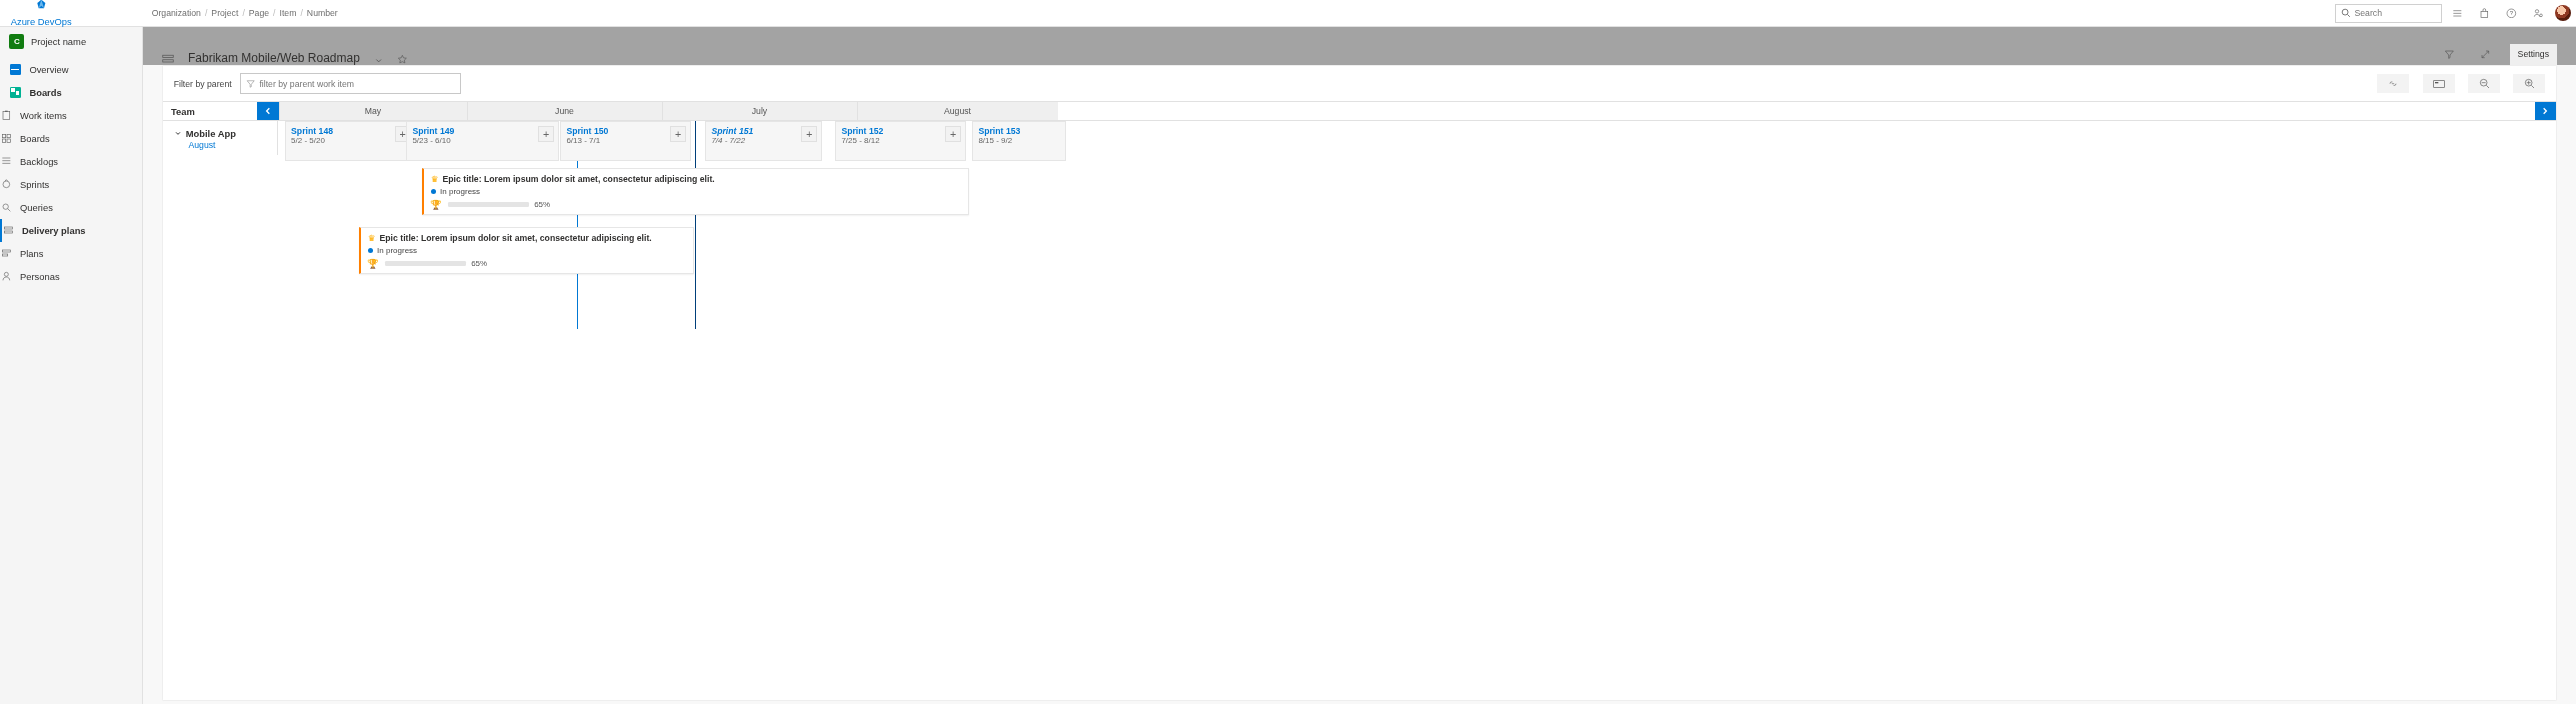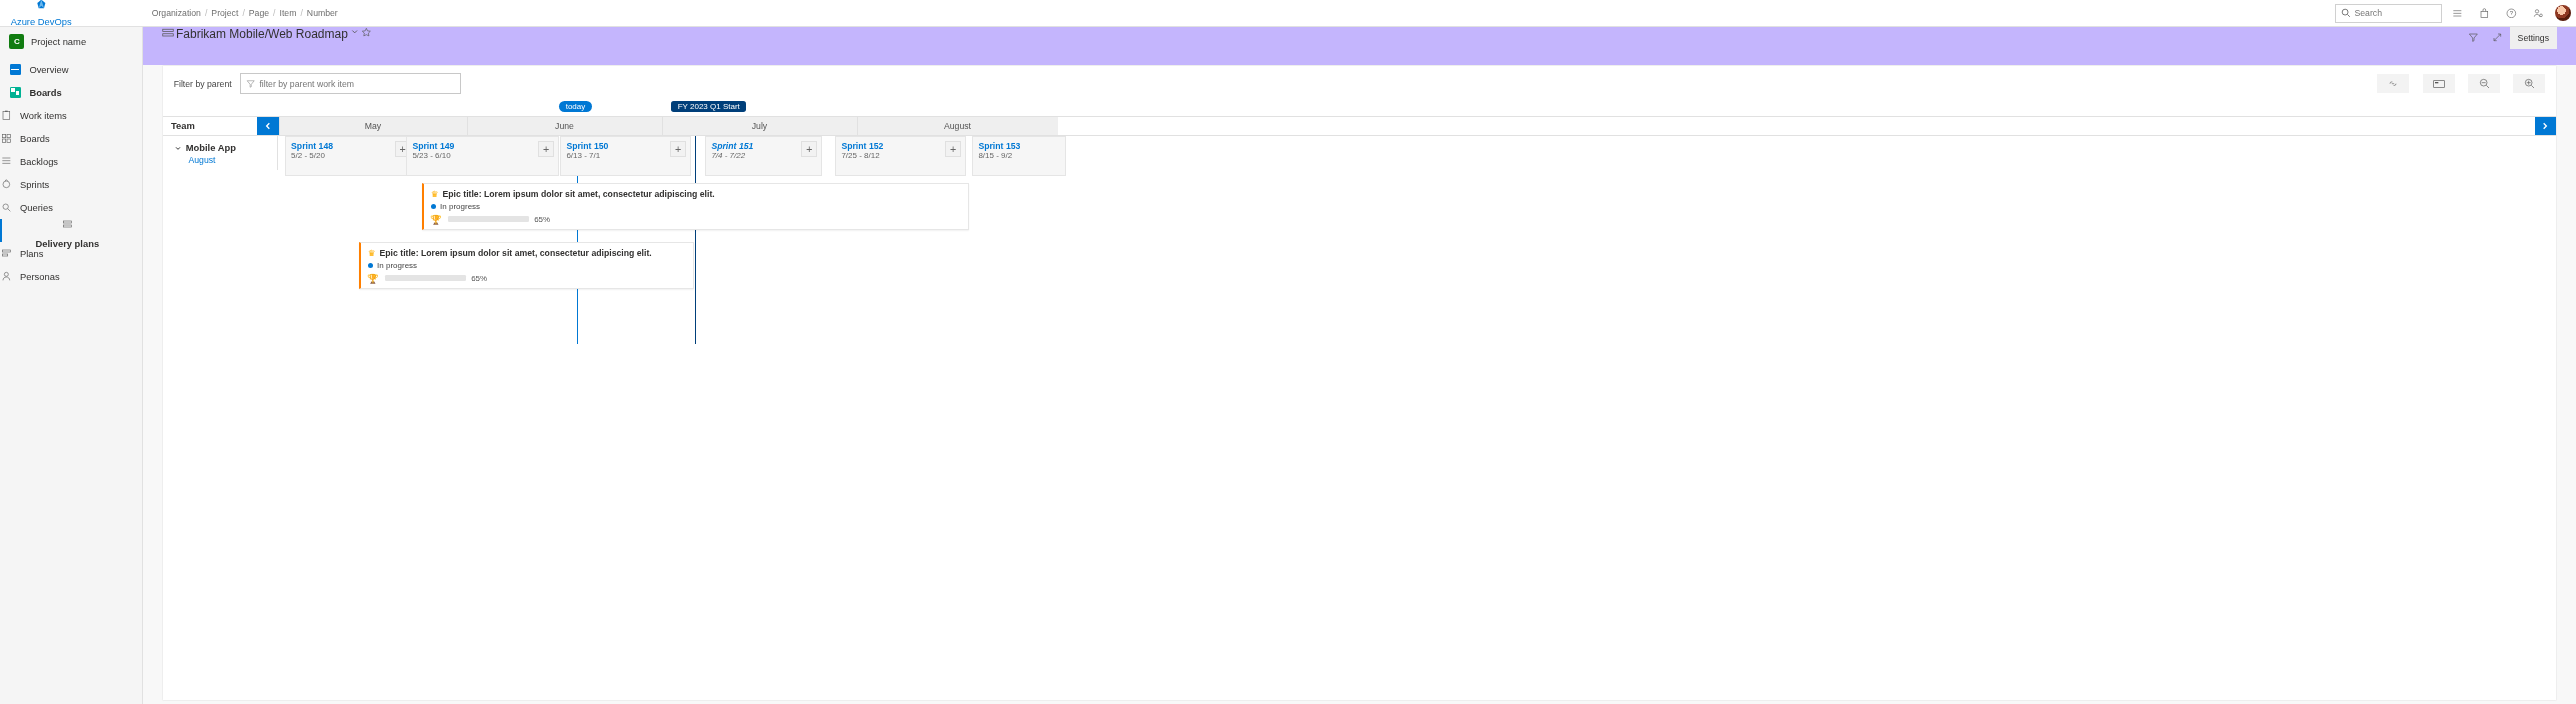--- a/index.html
+++ b/index.html
@@ -17,33 +17,33 @@
   .avatar { width: 16px; height: 16px; border-radius: 50%; background: radial-gradient(circle at 40% 35%, #f8c7a8 0 30%, #8e3822 30% 55%, #561c0c 55% 100%); }
 
   
   .shell { display: flex; height: calc(100% - 27px); }
   .leftnav { width: 143px; background: #f5f5f5; border-right: 0.7px solid #e1e1e1; padding-top: 1.3px; }
   .projrow { height: 27px; display:flex; align-items:center; gap:6.7px; padding:0 9.4px; margin-bottom:2.7px;}
   .projchip { width:14.8px; height:14.8px; background:#107c10; color:#fff; font-weight:600; display:flex; align-items:center; justify-content:center; border-radius:2px; font-size:8px;}
   .navitem { height: 23px; display:flex; align-items:center; gap:8px; padding:0 9.4px; cursor:pointer; color:#323130;}
   .navitem.section { font-weight:400; }
   .navitem.bolded { font-weight:600; }
-  .navitem.active { border-left: 2px solid #0078d4; padding-left:7.4px; font-weight:600;flex-direction:column;}
+  .navitem.active { border-left: 2px solid #0078d4; padding-left:7.4px; font-weight:600;}
   .navitem.sub { padding-left: 0; }
   .navicon { width:12px; height:12px; display:flex; align-items:center; justify-content:center; color:#666;}
 
   .ovicon { width:10.7px; height:10.7px; background:#0078d4; border-radius:1.3px; position:relative;}
   .ovicon::after{content:""; position:absolute; left:1.3px; top:4.7px; width:8px; height:1.3px; background:#fff;}
   .bdicon { width:10.7px; height:10.7px; background:#00b294; border-radius:1.3px; position:relative;}
   .bdicon::before{content:""; position:absolute; left:1.3px; top:1.3px; width:3.4px; height:3.4px; background:#fff;}
   .bdicon::after {content:""; position:absolute; left:6px; top:4px; width:3.4px; height:3.4px; background:#fff;}
 
   
   .main { flex:1; background:#f8f8f8; position:relative;}
-  .titlebar { height: 38px; display:flex; align-items:flex-start; padding:0 19px; gap:2px; background:#c4b5fd;}
+  .titlebar { height: 38px; display:flex; align-items:flex-end; padding:0 19px; gap:14px; background:#a3a3a3;}
   .plan-title { font-size:12px; font-weight:500;}
   .titlebar .spacer { flex:1;}
   .settingsbtn { background:#efefef; height:21.5px; padding:0 8px; display:flex; align-items:center; font-size:8.7px; cursor:pointer;}
 
   .panel { margin: 0 19px; background:#fff; border:0.7px solid #eee; border-radius:1.3px; height:calc(100% - 38px - 2.7px); overflow:hidden;}
   .filterrow { height:35px; display:flex; align-items:center; padding:0 10.7px; gap:8px;}
   .filterlbl { font-size:8.7px; color:#444;}
   .filterbox { display:flex; align-items:center; border:0.7px solid #c8c8c8; height:21.5px; width:221px; padding:0 5.4px; gap:4px;}
   .filterbox input{ border:none; outline:none; width:100%; font-size:8.7px; color:#666;}
   .filterrow .spacer{flex:1;}
@@ -315,24 +315,20 @@
             <svg width="10.7" height="10.7" viewBox="0 0 16 16">
               <circle cx="7" cy="7" r="5" stroke="#555" fill="none"></circle>
               <line x1="4" y1="7" x2="10" y2="7" stroke="#555"></line>
               <line x1="7" y1="4" x2="7" y2="10" stroke="#555"></line>
               <line x1="11" y1="11" x2="15" y2="15" stroke="#555"></line>
             </svg>
           </div>
       </div>
 
       <div class="timeline">
-        <div class="timeline-markers">
-          <span class="marker today" style="left:396px;">today</span>
-          <span class="marker milestone" style="left:508px;">FY 2023 Q1 Start</span>
-        </div>
 
         <div class="axisrow">
           <div class="teamhdr">Team</div>
           <div class="scrollbtn">
               <svg width="8" height="8" viewBox="0 0 12 12">
                 <path d="M8 2L4 6l4 4" stroke="#fff" fill="none" stroke-width="2"></path>
               </svg>
             </div>
           <div class="monthcell m0">May</div>
           <div class="monthcell m1">June</div>

